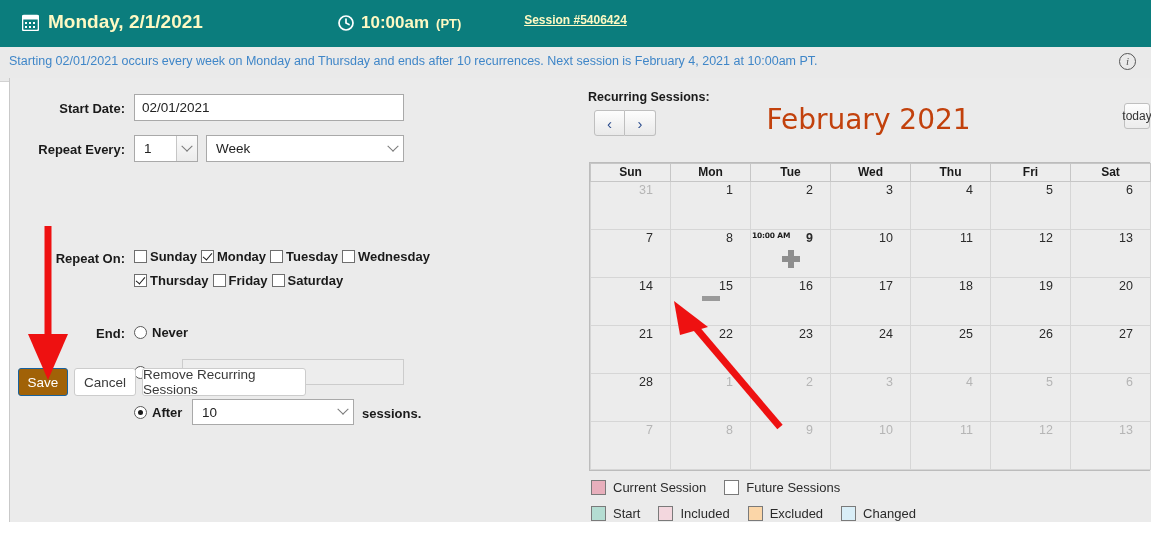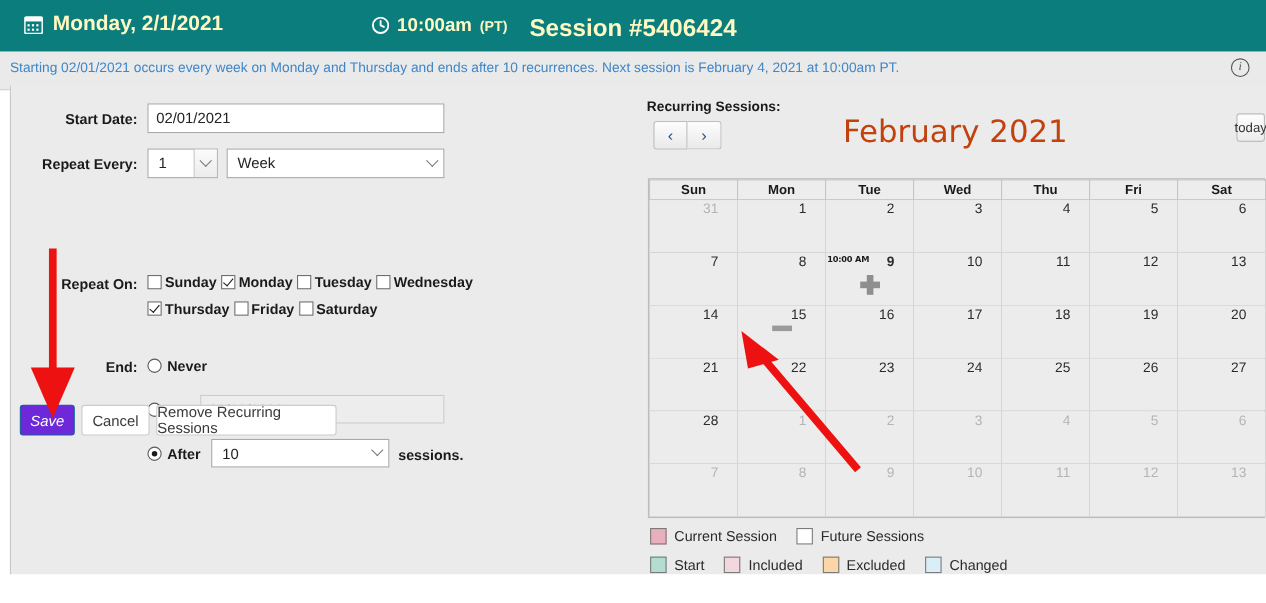--- a/index.html
+++ b/index.html
@@ -34,22 +34,23 @@
   .tb-time {
     position: absolute; left: 338px; top: 13px;
     font-size: 17px; font-weight: bold;
     display: flex; align-items: center; gap: 7px;
     white-space: nowrap;
   }
   .tb-time .tz { font-size: 13px; font-weight: bold; }
   .tb-session {
     position: absolute; left: 0; top: 13px;
     width: 1151px; text-align: center;
-    font-size: 22px; font-weight: bold;
+    font-size: 12px; font-weight: bold;
     pointer-events: none;
+    text-decoration: underline;
   }
   .ico-cal { width: 17px; height: 17px; display:inline-block; }
   .ico-clock { width: 16px; height: 16px; display:inline-block; }
 
   
   .notice {
     position: absolute; left: 0; top: 47px;
     width: 1151px; height: 35px;
     background: #eaeaea;
     border-bottom: 1px solid #d2d2d2;
@@ -159,21 +160,21 @@
 
   .btn {
     position: absolute;
     border-radius: 3px;
     font-family: "Liberation Sans", sans-serif;
     font-size: 13.5px;
     display: flex; align-items: center; justify-content: center;
     cursor: pointer;
     height: 28px;
   }
-  .btn-primary { background: #6d28d9; color: #fff; border: 1px solid #17619e; font-style: italic; }
+  .btn-primary { background: #a16207; color: #fff; border: 1px solid #17619e; }
   .btn-default { background: #ffffff; color: #3a3a3a; border: 1px solid #cccccc; }
 
   
   .cal { position: absolute; left: 575px; top: 0; width: 567px; height: 444px; }
   .cal-caption {
     position: absolute; left: 3px; top: 12px;
     font-size: 12.5px; font-weight: bold; color: #1a1a1a;
   }
   .navgroup {
     position: absolute; left: 9px; top: 32px;

